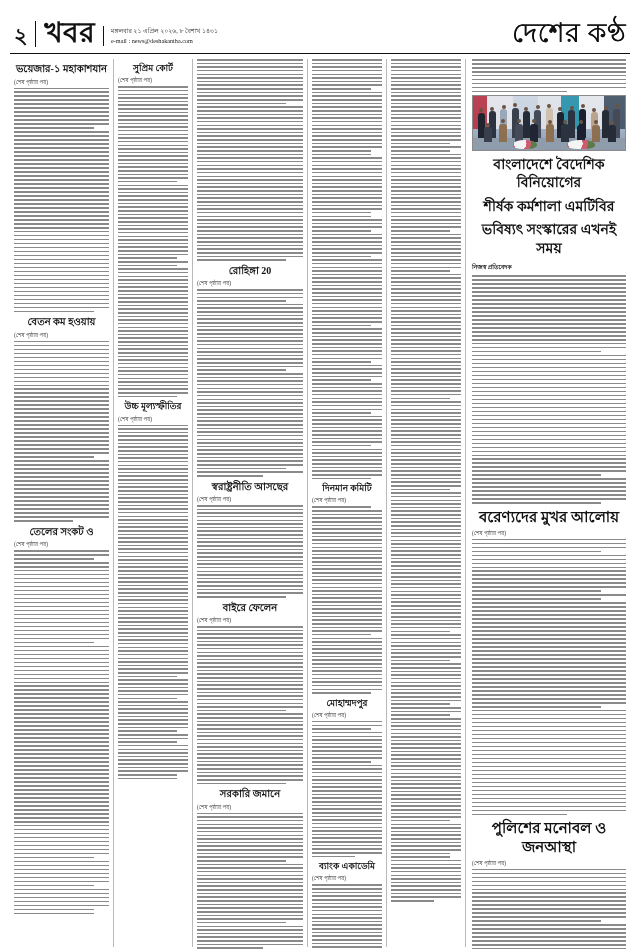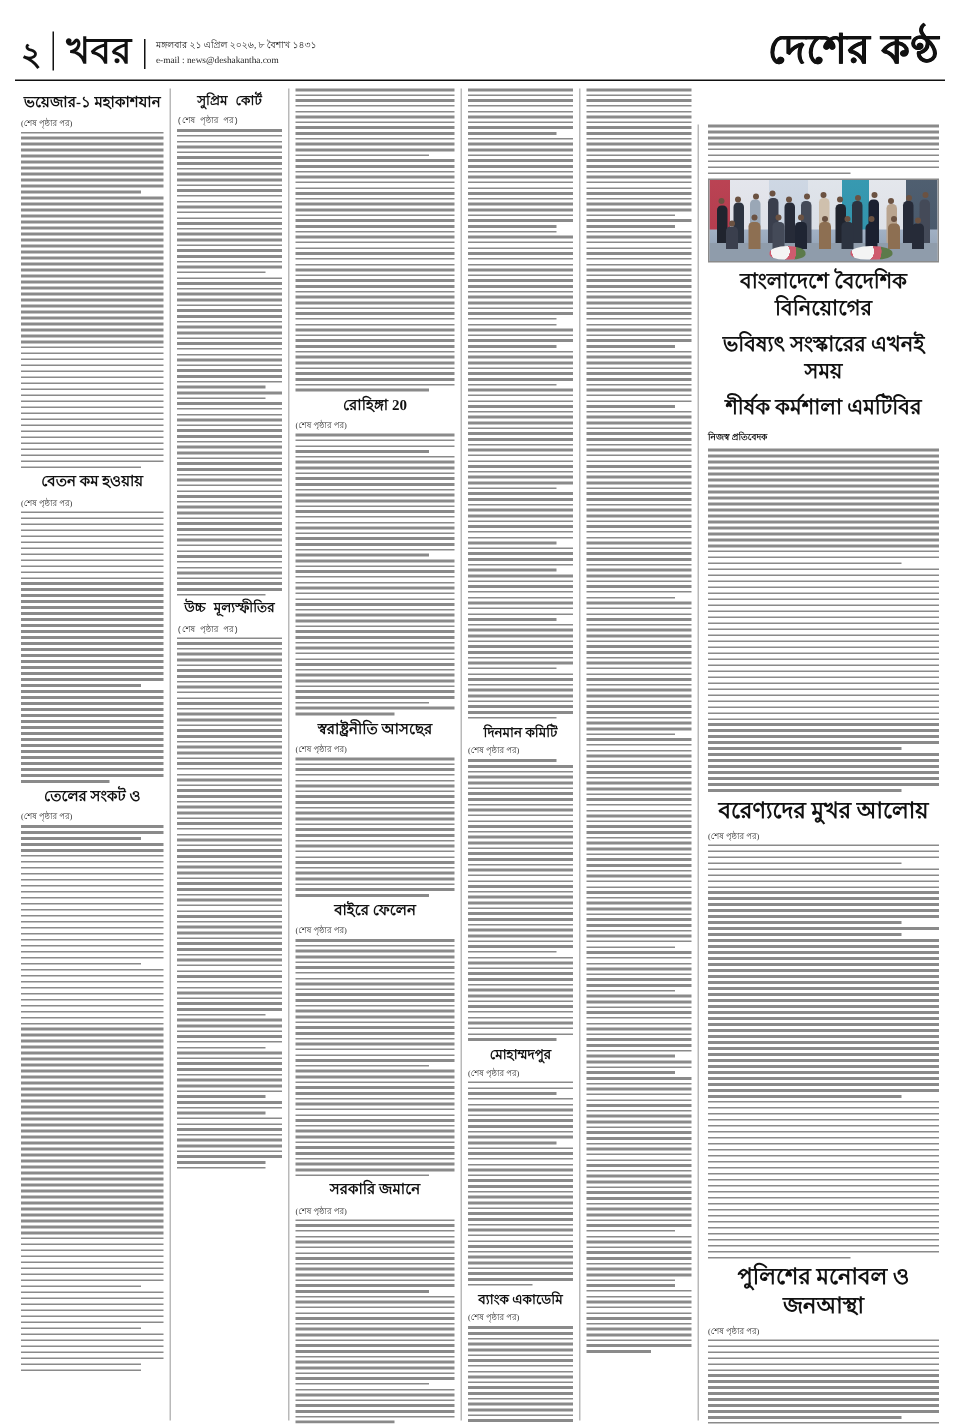--- a/index.html
+++ b/index.html
@@ -37,40 +37,40 @@
     padding: 0 7px 1px 4px;
     font-family: "Liberation Serif", serif;
   }
   .masthead-sep {
     width: 1.5px;
     background: #111;
     height: 26px;
     margin-bottom: 1px;
   }
   .section-name {
-    font-size: 24px;
+    font-size: 28px;
     font-weight: bold;
     letter-spacing: .5px;
     padding: 0 8px 0 8px;
     line-height: 1;
     margin-bottom: 1px;
   }
   .masthead-meta {
     border-left: 1.5px solid #111;
     padding-left: 7px;
     font-size: 6.2px;
     line-height: 1.65;
     margin-bottom: 2px;
     color: #1a1a1a;
   }
   .masthead-meta div { white-space: nowrap; }
   .brand {
     margin-left: auto;
     font-size: 27px;
-    font-weight: bold;
+    font-weight: normal;
     letter-spacing: .5px;
     line-height: 1;
     padding-right: 4px;
     margin-bottom: 1px;
     text-shadow: 0.4px 0 0 #000;
   }
   .rule-top {
     border-top: 1.6px solid #111;
     margin-top: 3px;
   }
@@ -81,25 +81,25 @@
     margin-top: 5px;
     height: 888px;
   }
   .col {
     box-sizing: border-box;
     padding: 0 4px;
     position: relative;
   }
   .col + .col { border-left: 0.6px solid #b9b9b9; }
   .c1 { width: 103px; }
-  .c2 { width: 79px; font-family: Liberation Mono, monospace; }
+  .c2 { width: 79px; }
   .c3 { width: 115px; }
   .c4 { width: 79px; }
   .c5 { width: 79px; }
-  .c6 { width: 165px; padding-left: 6px; margin-top: 24px; }
+  .c6 { width: 165px; padding-left: 6px; }
 
   
   .hl {
     text-align: center;
     font-weight: bold;
     line-height: 1.25;
     margin: 4px 0 2px 0;
   }
   .hl-s { font-size: 9px; }
   .hl-m { font-size: 10px; }
@@ -1403,22 +1403,22 @@
               <i></i>
             </div>
             <div class="person" style="left: 88.6%; width: 8px; height: 80%; background: rgb(38, 43, 56);">
               <i></i>
             </div>
           </div>
           <div class="flowers" style="left: 26%; width: 16%;"></div>
           <div class="flowers" style="left: 62%; width: 18%;"></div>
         </div>
         <div class="hl hl-xl">বাংলাদেশে বৈদেশিক বিনিয়োগের</div>
+        <div class="hl hl-xl">শীর্ষক কর্মশালা এমটিবির</div>
         <div class="hl hl-xl">ভবিষ্যৎ সংস্কারের এখনই সময়</div>
-        <div class="hl hl-xl">শীর্ষক কর্মশালা এমটিবির</div>
         <div class="byline">নিজস্ব প্রতিবেদক</div>
         <div class="body">
           <div class="ln"></div>
           <div class="ln"></div>
           <div class="ln"></div>
           <div class="ln"></div>
           <div class="ln"></div>
           <div class="ln"></div>
           <div class="ln"></div>
           <div class="ln"></div>

